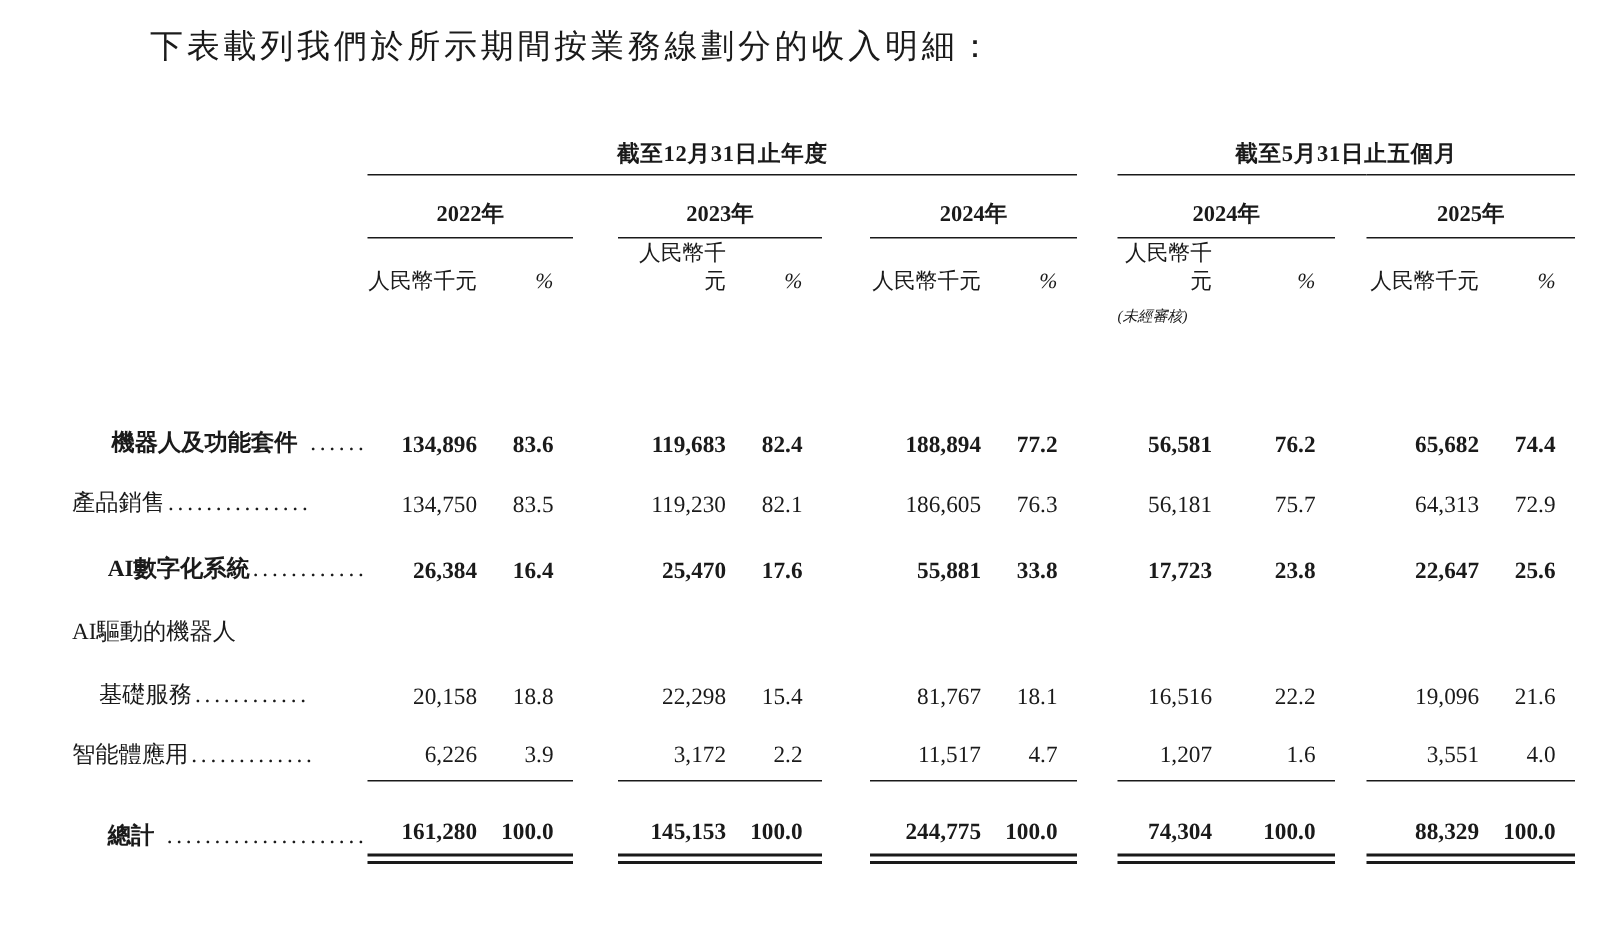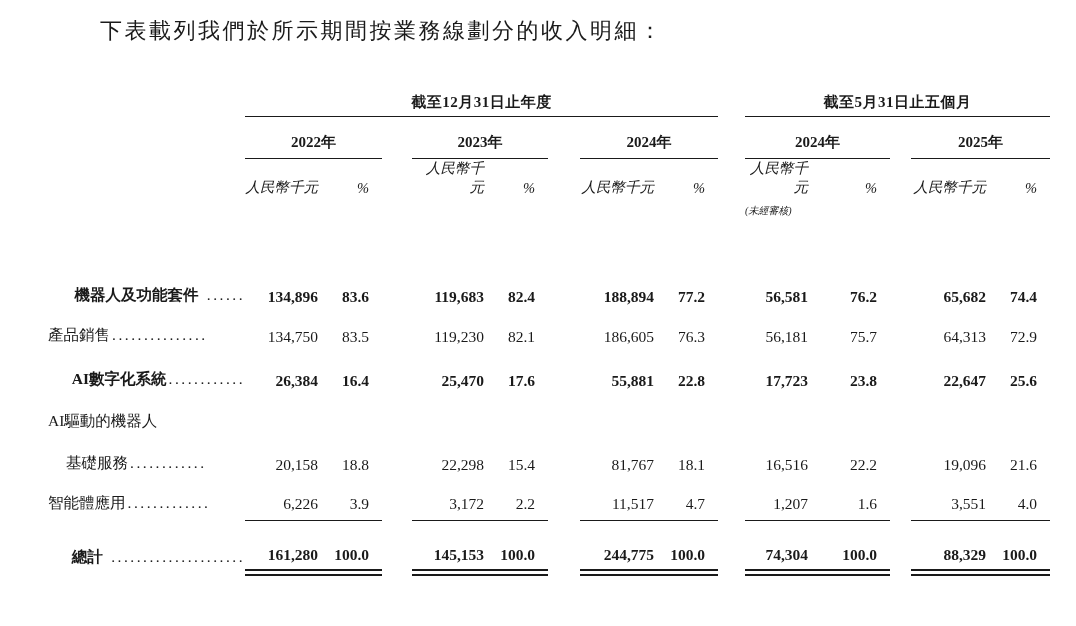--- a/index.html
+++ b/index.html
@@ -25,21 +25,21 @@
   
   .grp{
     font-weight:bold;text-align:center;font-size:15px;
     border-bottom:1.5px solid #1a1a1a;padding-bottom:4px;
     letter-spacing:0.5px;
   }
   .yr{
     font-weight:bold;text-align:center;font-size:15px;
     border-bottom:1.5px solid #1a1a1a;padding-bottom:6px;
   }
-  .unit{font-style:italic;font-size:14.5px;text-align:right;padding-right:12px;padding-bottom:4px;}
+  .unit{font-size:14.5px;text-align:right;padding-right:12px;padding-bottom:4px;}
   .pcth{font-style:italic;font-size:14.5px;text-align:right;padding-right:13px;padding-bottom:4px;}
   .unaud{font-style:italic;font-size:10px;text-align:left;padding-top:3px;vertical-align:top;}
   
   .label{white-space:nowrap;padding-bottom:9px;}
   .ind0{padding-left:4px;text-align:right;}
   .ind1{padding-left:20px;}
   .ind2{padding-left:38px;}
   .b{font-weight:bold;}
   .dots{letter-spacing:2.5px;padding-left:2px;font-weight:normal;}
   .num{text-align:right;padding-right:12px;padding-bottom:9px;white-space:nowrap;}
@@ -153,21 +153,21 @@
       </tr>
       <tr class="r-top" style="height: 44px;">
         <td class="label ind0"><span class="b">AI數字化系統</span><span class="dots">............</span></td>
         <td class="num b">26,384</td>
         <td class="num pctc b">16.4</td>
         <td></td>
         <td class="num b">25,470</td>
         <td class="num pctc b">17.6</td>
         <td></td>
         <td class="num b">55,881</td>
-        <td class="num pctc b">22.8</td>
+        <td class="num pctc b">33.8</td>
         <td></td>
         <td class="num b">17,723</td>
         <td class="num pctc b">23.8</td>
         <td></td>
         <td class="num b">22,647</td>
         <td class="num pctc b">25.6</td>
       </tr>
       <tr style="height: 42px;">
         <td class="label ind1"><span>AI驅動的機器人</span></td>
         <td class="num"></td>

